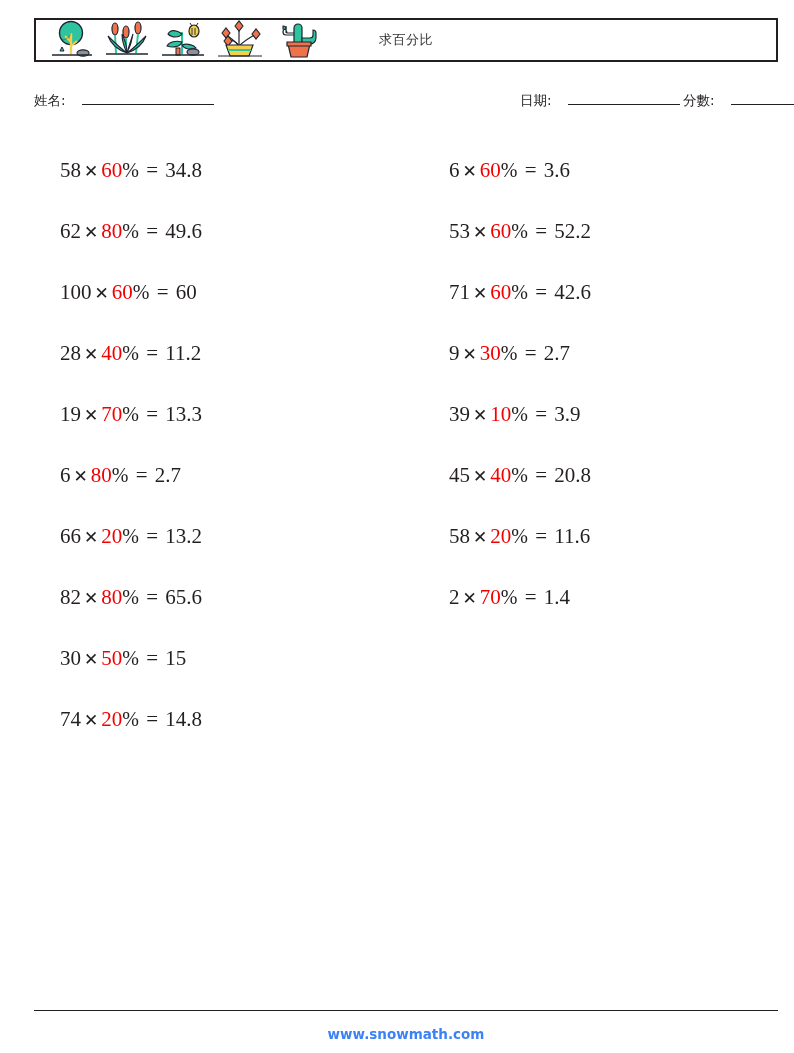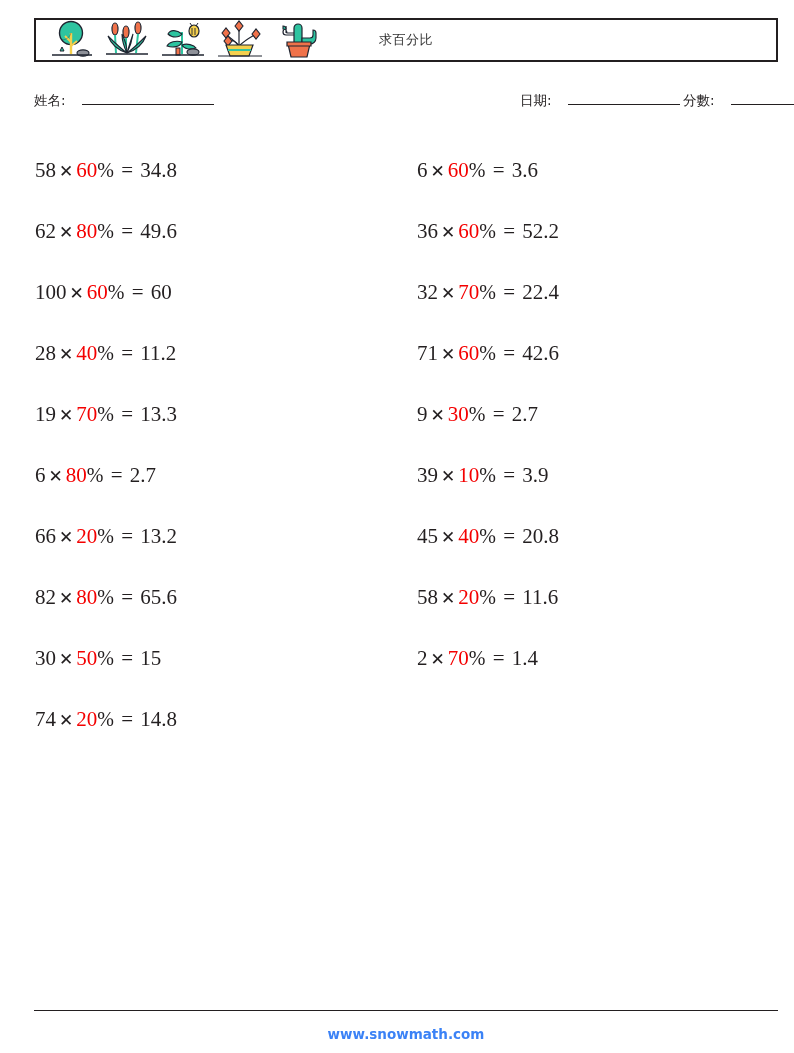--- a/index.html
+++ b/index.html
@@ -78,26 +78,26 @@
   .field-name  { left: 0px;   top: 0; }
   .field-name  .fline { width: 132px; }
   .field-date  { left: 486px; top: 0; }
   .field-date  .fline { width: 112px; }
   .field-score { left: 640px; top: 0; margin-left: 9px; }
   .field-score .fline { width: 76px; }
 
   
   .problems {
     position: absolute;
-    left: 23px;
+    left: 48px;
     top: 140px;
     width: 744px;
     display: grid;
     grid-template-columns: 355px 355px;
-    column-gap: 27px;
+    column-gap: 34px;
     grid-auto-flow: column;
     grid-template-rows: repeat(10, 61px);
   }
   .problem {
     font-size: 21px;
     line-height: 61px;
     white-space: nowrap;
     padding-left: 12px;
     font-family: "Liberation Serif", serif;
     color: #231f20;
@@ -221,22 +221,21 @@
     <div class="problem"><span>62</span><span class="op">✕</span><span class="pct">80</span><span class="pctsign">%</span> <span class="eq">=</span> <span>49.6</span></div>
     <div class="problem"><span>100</span><span class="op">✕</span><span class="pct">60</span><span class="pctsign">%</span> <span class="eq">=</span> <span>60</span></div>
     <div class="problem"><span>28</span><span class="op">✕</span><span class="pct">40</span><span class="pctsign">%</span> <span class="eq">=</span> <span>11.2</span></div>
     <div class="problem"><span>19</span><span class="op">✕</span><span class="pct">70</span><span class="pctsign">%</span> <span class="eq">=</span> <span>13.3</span></div>
     <div class="problem"><span>6</span><span class="op">✕</span><span class="pct">80</span><span class="pctsign">%</span> <span class="eq">=</span> <span>2.7</span></div>
     <div class="problem"><span>66</span><span class="op">✕</span><span class="pct">20</span><span class="pctsign">%</span> <span class="eq">=</span> <span>13.2</span></div>
     <div class="problem"><span>82</span><span class="op">✕</span><span class="pct">80</span><span class="pctsign">%</span> <span class="eq">=</span> <span>65.6</span></div>
     <div class="problem"><span>30</span><span class="op">✕</span><span class="pct">50</span><span class="pctsign">%</span> <span class="eq">=</span> <span>15</span></div>
     <div class="problem"><span>74</span><span class="op">✕</span><span class="pct">20</span><span class="pctsign">%</span> <span class="eq">=</span> <span>14.8</span></div>
     <div class="problem"><span>6</span><span class="op">✕</span><span class="pct">60</span><span class="pctsign">%</span> <span class="eq">=</span> <span>3.6</span></div>
-    <div class="problem"><span>36</span><span class="op">✕</span><span class="pct">60</span><span class="pctsign">%</span> <span class="eq">=</span> <span>52.2</span></div>
-    <div class="problem"><span>32</span><span class="op">✕</span><span class="pct">70</span><span class="pctsign">%</span> <span class="eq">=</span> <span>22.4</span></div>
+    <div class="problem"><span>53</span><span class="op">✕</span><span class="pct">60</span><span class="pctsign">%</span> <span class="eq">=</span> <span>52.2</span></div>
     <div class="problem"><span>71</span><span class="op">✕</span><span class="pct">60</span><span class="pctsign">%</span> <span class="eq">=</span> <span>42.6</span></div>
     <div class="problem"><span>9</span><span class="op">✕</span><span class="pct">30</span><span class="pctsign">%</span> <span class="eq">=</span> <span>2.7</span></div>
     <div class="problem"><span>39</span><span class="op">✕</span><span class="pct">10</span><span class="pctsign">%</span> <span class="eq">=</span> <span>3.9</span></div>
     <div class="problem"><span>45</span><span class="op">✕</span><span class="pct">40</span><span class="pctsign">%</span> <span class="eq">=</span> <span>20.8</span></div>
     <div class="problem"><span>58</span><span class="op">✕</span><span class="pct">20</span><span class="pctsign">%</span> <span class="eq">=</span> <span>11.6</span></div>
     <div class="problem"><span>2</span><span class="op">✕</span><span class="pct">70</span><span class="pctsign">%</span> <span class="eq">=</span> <span>1.4</span></div>
   </div>
 
 <div class="footer-rule"></div>
 <div class="footer-text">www.snowmath.com</div>

